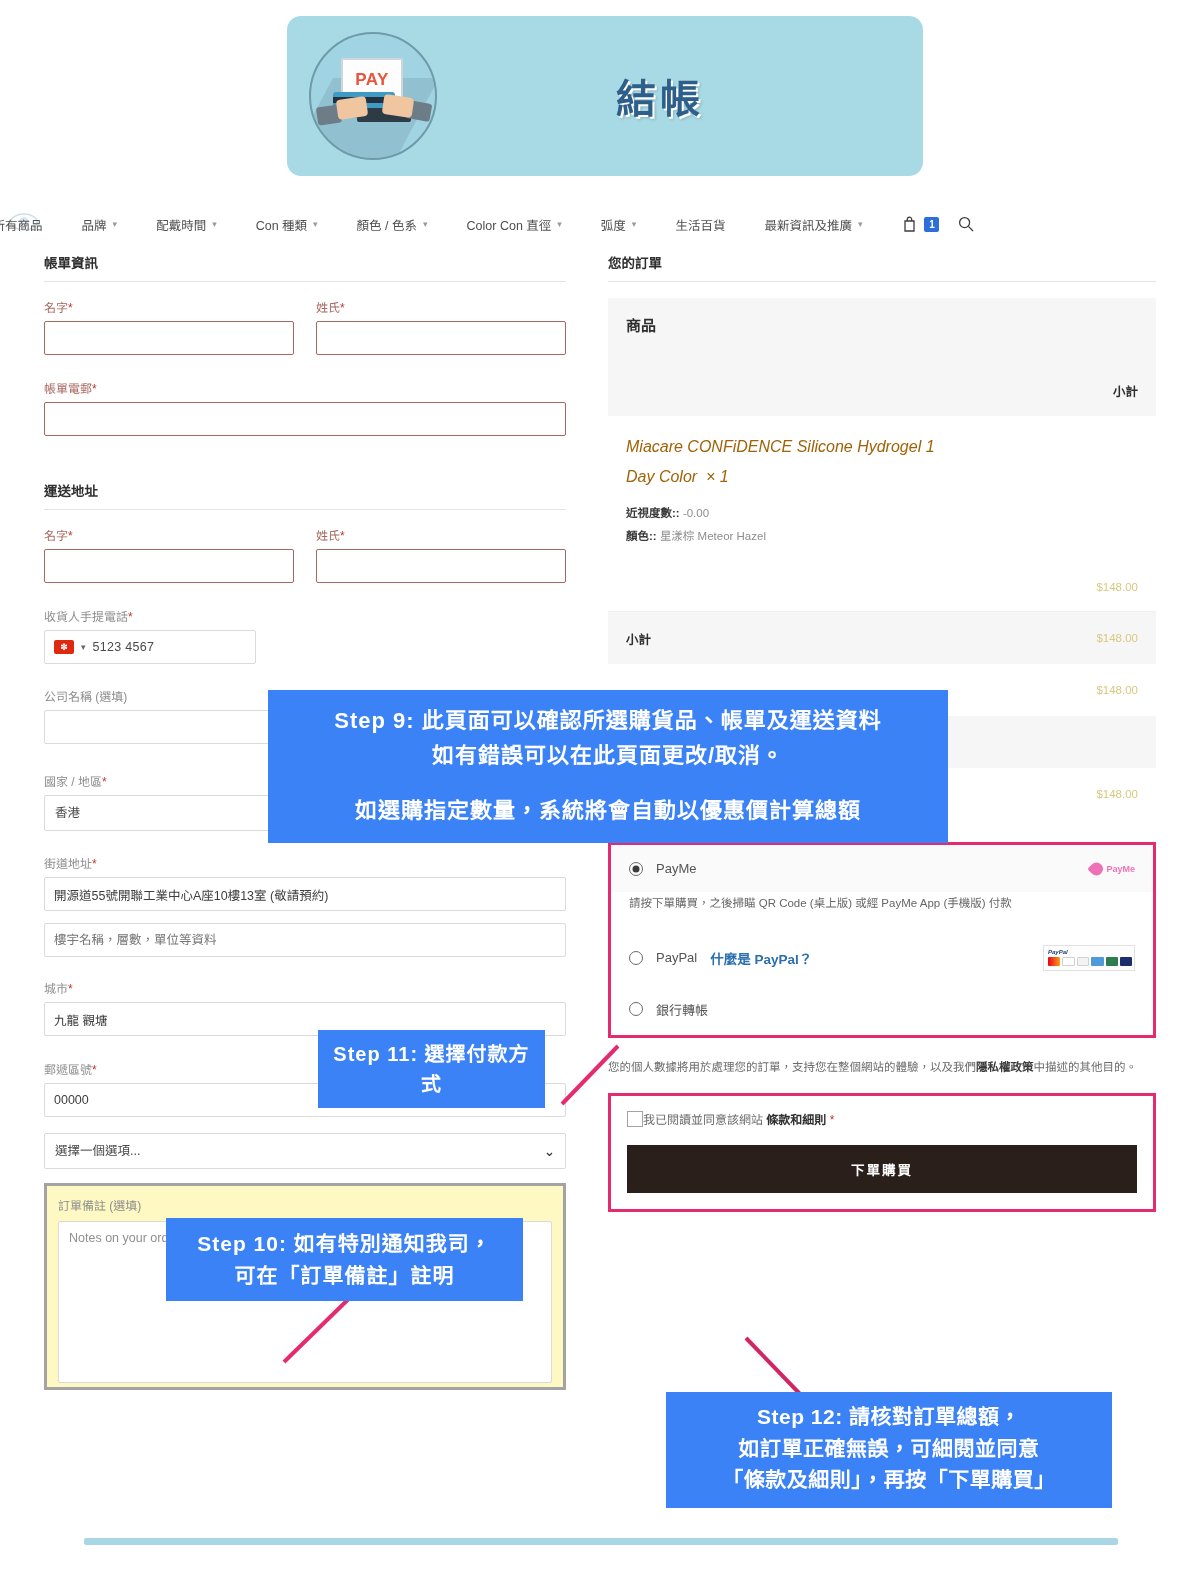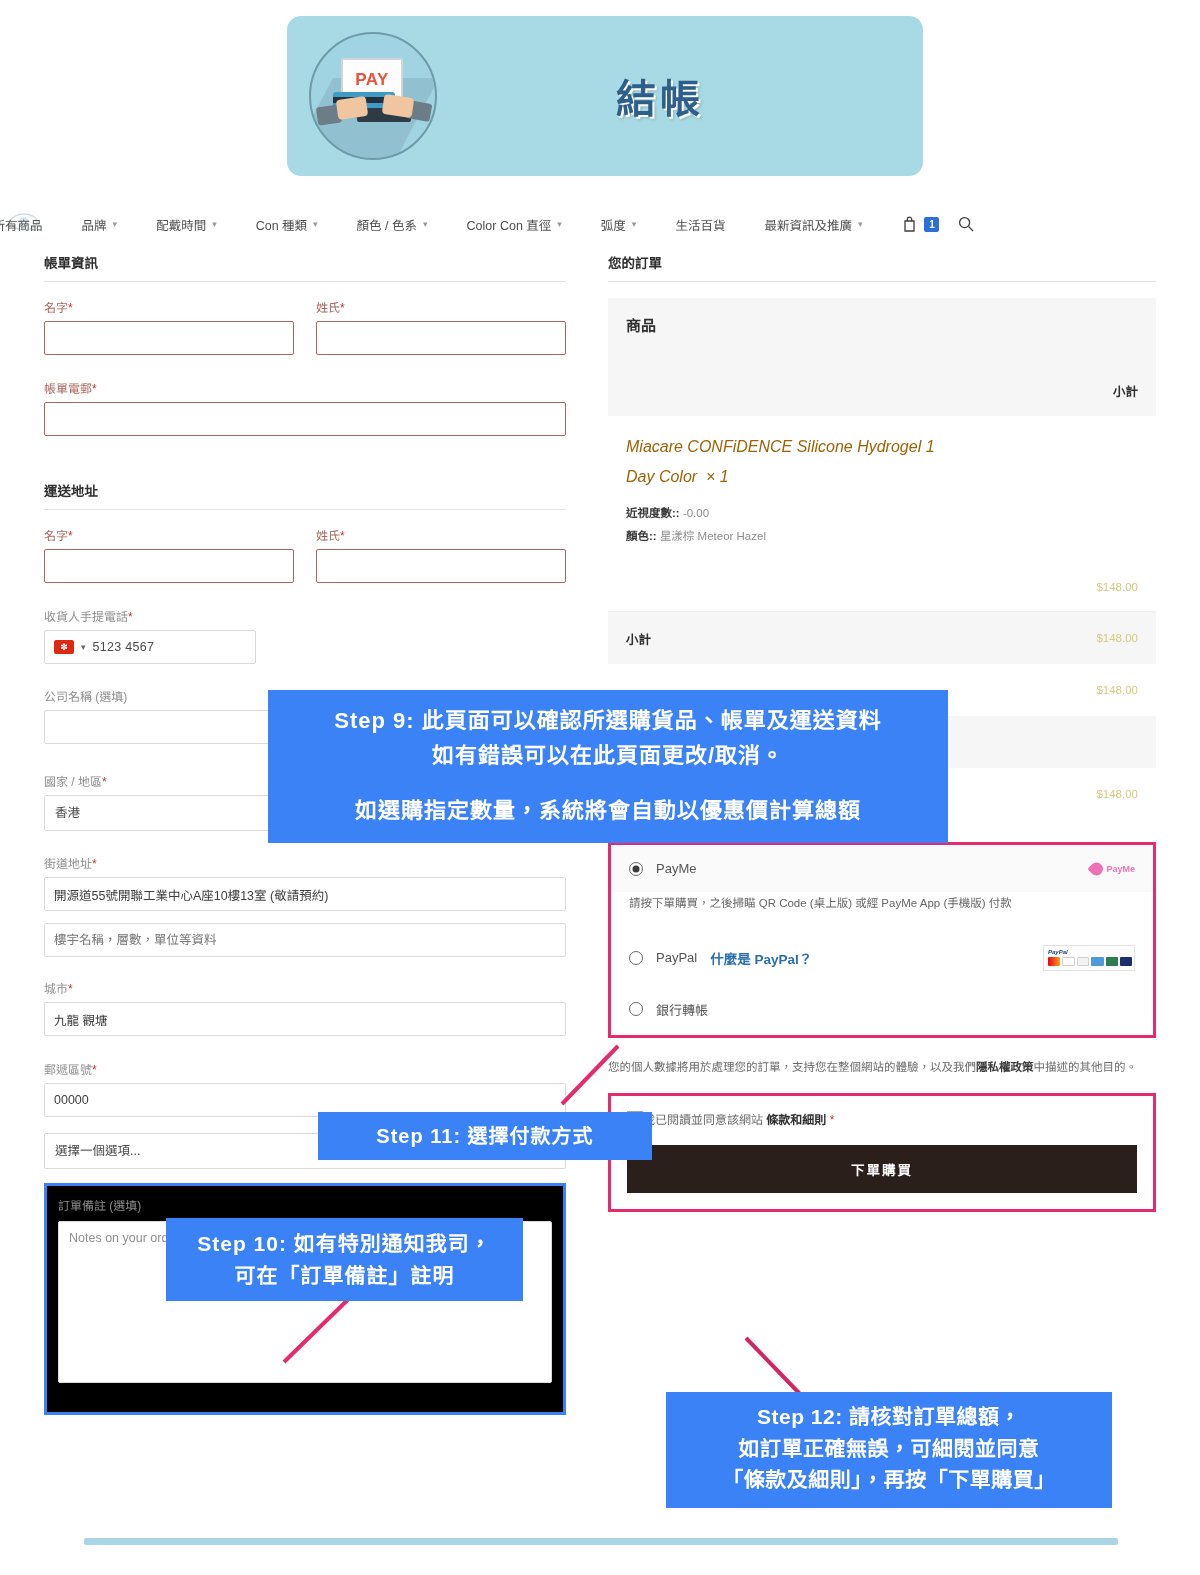--- a/index.html
+++ b/index.html
@@ -147,22 +147,22 @@
   }
 
   
   .notes-area {
     width:100%; height:162px; border:1px solid #ddd9d6; border-radius:2px;
     padding:9px 10px; font-size:12.5px; color:#3d3d3d; resize:none;
     font-family:inherit; background:#fff; outline:none;
   }
   .notes-area::placeholder { color:#8f8f8f; }
   .notes-box {
-    border:3px solid #3b82f6; padding:10px 11px 25px; margin-top:4px;
-    background:#000000;
+    border:3px solid #a3a3a3; padding:10px 11px 0; margin-top:4px;
+    background:#fef9c3;
   }
 
   
   .ord-head {
     background:#f6f6f6; height:118px; position:relative; padding:16px 18px;
   }
   .ord-head .lbl { font-size:15px; font-weight:bold; color:#2f2f2f; }
   .ord-head .sub {
     position:absolute; right:18px; bottom:16px;
     font-size:12.5px; font-weight:bold; color:#2f2f2f;
@@ -246,21 +246,21 @@
 
   
   .callout {
     position:absolute; background:#3b82f6; color:#fff; font-weight:bold;
     text-align:center; z-index:40; line-height:1.5;
     font-family:"Liberation Sans","DejaVu Sans",sans-serif;
   }
   #callout-step9  { left:268px; top:690px;  width:680px; padding:14px 16px 16px; font-size:22px; letter-spacing:1px; }
   #callout-step9 .l2 { margin-top:2px; }
   #callout-step9 .l3 { margin-top:22px; }
-  #callout-step11 { left:318px; top:1112px; width:334px; padding:9px 10px; font-size:20px; letter-spacing:1px; }
+  #callout-step11 { left:318px; top:1030px; width:227px; padding:9px 10px; font-size:20px; letter-spacing:1px; }
   #callout-step10 { left:166px; top:1218px; width:357px; padding:10px 12px; font-size:21px; letter-spacing:1px; }
   #callout-step12 { left:666px; top:1392px; width:446px; padding:9px 10px 12px; font-size:21px; letter-spacing:.5px; }
 
   .leader { position:absolute; z-index:39; overflow:visible; }
   .bottom-bar {
     position:absolute; left:84px; top:1538px; width:1034px; height:7px;
     background:#a9d6e5; border-radius:2px;
   }
 </style>
 </head>

